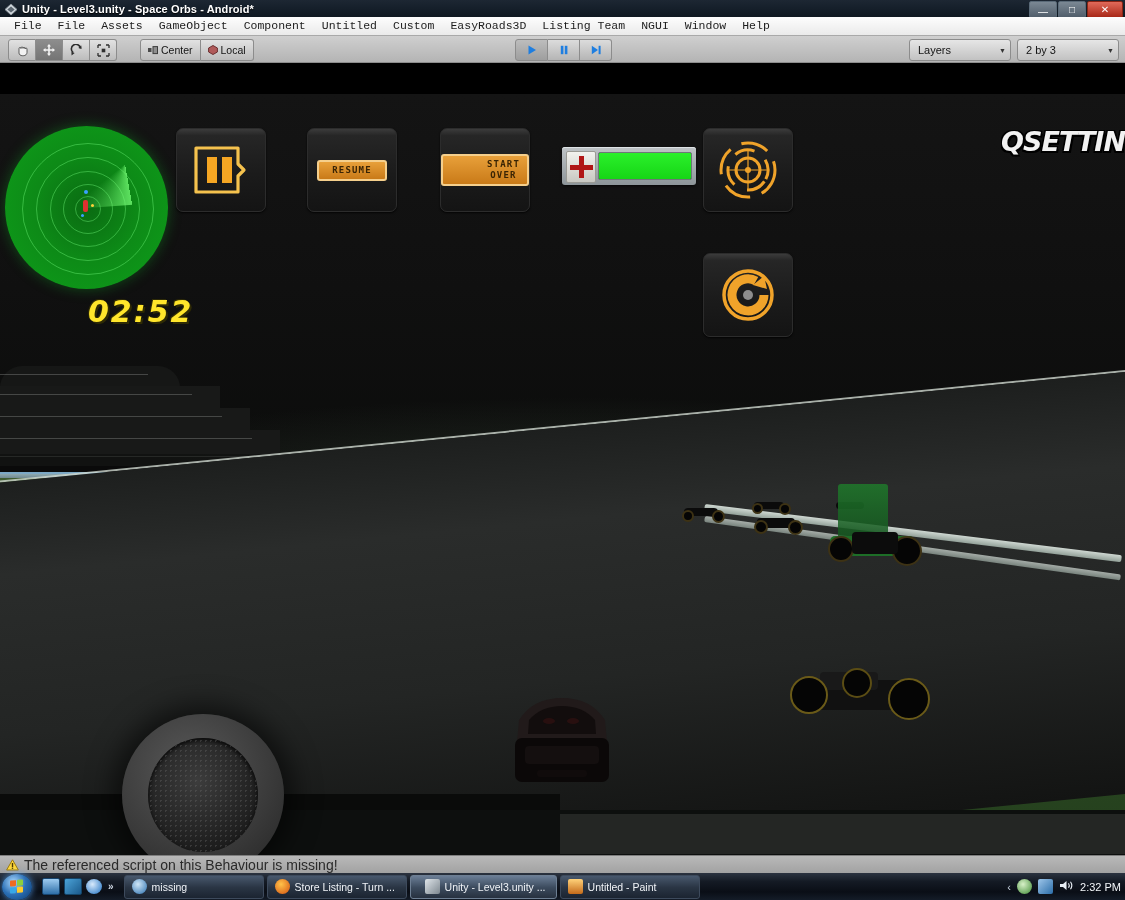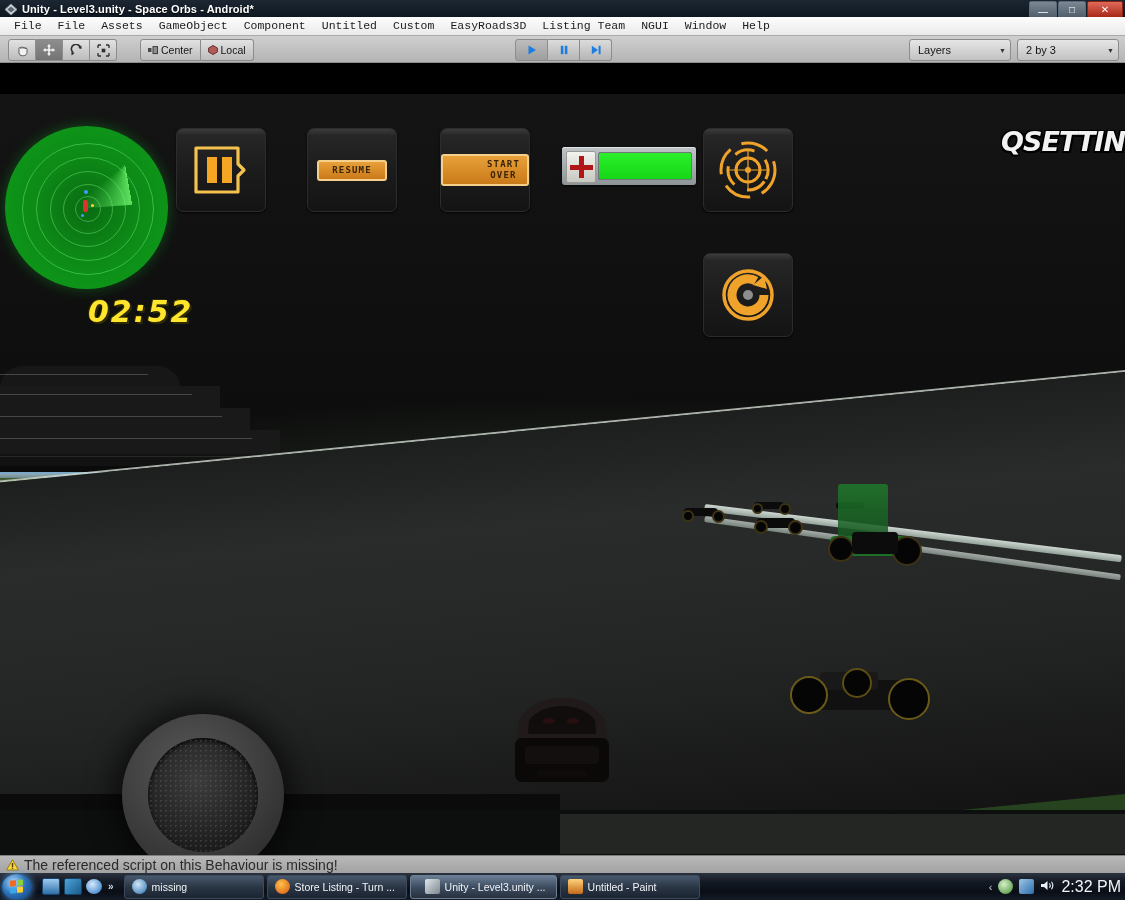--- a/index.html
+++ b/index.html
@@ -199,21 +199,21 @@
   .startorb .flag i{display:block;border-radius:1px;}
   .qlaunch{display:flex;align-items:center;gap:4px;margin-left:10px;}
   .qicon{width:16px;height:15px;border-radius:2px;}
   .chev{color:#cfd8e4;font-size:10px;margin-left:2px;font-weight:bold;}
   .tasks{display:flex;gap:3px;margin-left:10px;}
   .task{height:22px;min-width:124px;border-radius:3px;border:1px solid #3d4a5c;
     background:linear-gradient(to bottom,#48586d,#2a3544 52%,#1b2431);
     display:flex;align-items:center;gap:5px;padding:0 7px;font-size:10.5px;color:#f0f3f7;}
   .task.active{background:linear-gradient(to bottom,#6b7e96,#3c4b5e 52%,#27313f);border-color:#6d7e92;padding-left:14px;}
   .tray{position:absolute;right:4px;display:flex;align-items:center;gap:6px;}
-  .tray .tm{font-size:16px;color:#f2f5f8;}
+  .tray .tm{font-size:11px;color:#f2f5f8;}
   .trayico{width:15px;height:15px;border-radius:2px;}
 </style>
 </head>
 <body>
 
 <div id="app">
 
   <div class="titlebar">
     <span class="tb-icon">
       <svg width="14" height="13" viewBox="0 0 14 13">

